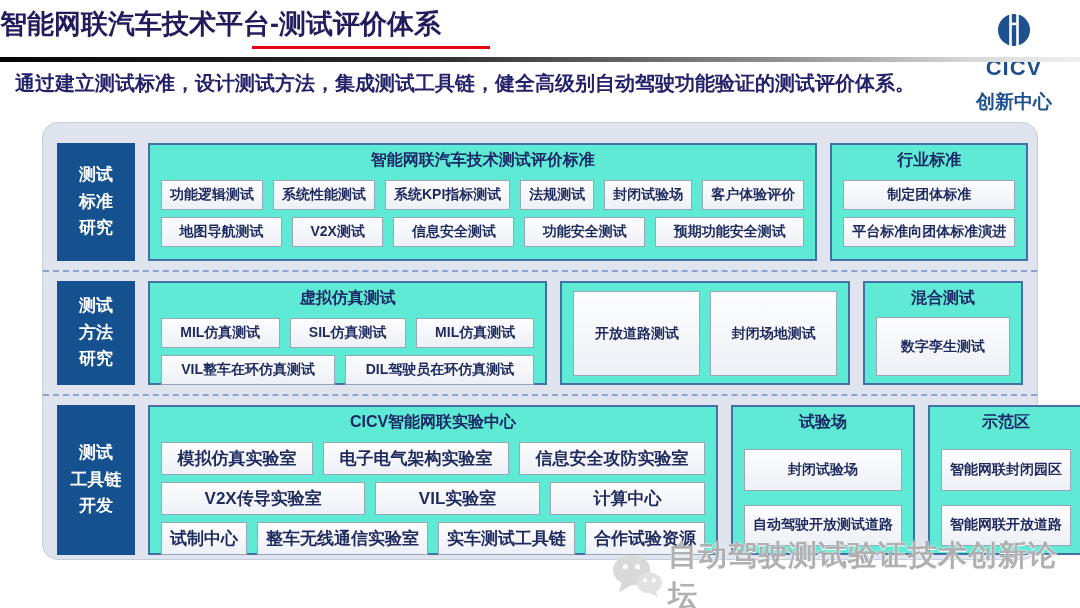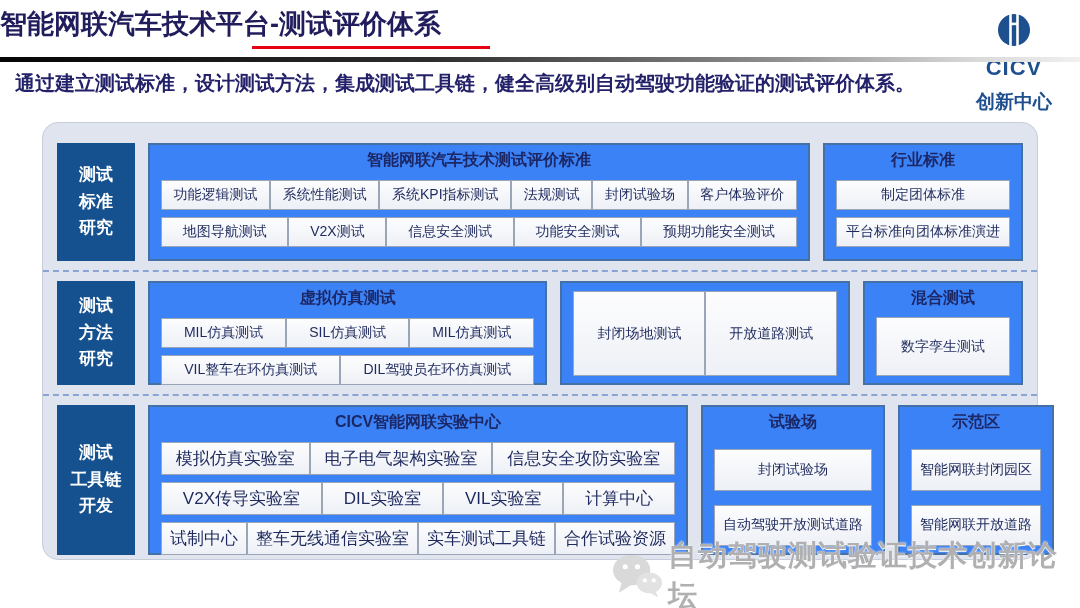--- a/index.html
+++ b/index.html
@@ -19,23 +19,23 @@
   .intro{position:absolute;left:15px;top:70px;margin:0;font-size:20px;font-weight:bold;color:#232169;}
 
   
   .panel{position:absolute;left:42px;top:122px;width:996px;height:438px;box-sizing:border-box;
     background:#dfe4ee;border:1px solid #c6cdda;border-radius:16px;padding:20px 14px 8px;}
   .divider{border-top:2px dashed #8aa5d3;margin:9px -14px;}
   .row{display:flex;gap:13px;}
   .row0{height:118px}.row1{height:104px}.row2{height:150px}
   .rlabel{width:78px;flex:none;background:#15518f;color:#fff;display:flex;flex-direction:column;
     justify-content:center;align-items:center;font-weight:bold;font-size:17px;line-height:1.55;}
-  .box{border:2px solid #4470a6;background:#3b82f6;padding:2px 11px 7px;display:flex;flex-direction:column;box-sizing:border-box;}
+  .box{border:2px solid #4470a6;background:#5eead4;padding:2px 11px 7px;display:flex;flex-direction:column;box-sizing:border-box;}
   .btitle{text-align:center;font-weight:bold;font-size:16px;color:#1c2766;padding:3px 0 2px;}
-  .line{display:flex;margin-top:7px;}
+  .line{display:flex;gap:10px;margin-top:7px;font-weight:bold;}
   .item{flex:1 1 auto;display:flex;align-items:center;justify-content:center;border:1px solid #9aa5b7;
     background:linear-gradient(180deg,#fdfdfe,#edf0f6);color:#1e2a5e;font-size:14px;padding:4px 8px;
     text-align:center;white-space:nowrap;box-sizing:border-box;min-height:30px;}
   
   .row0 .b0{flex:3.65}.row0 .b1{flex:1}
   .row1 .b0{flex:2.79}.row1 .b1{flex:1.97}.row1 .b2{flex:1}
   .row2 .b0{flex:3.0}.row2 .b1{flex:1.19}.row2 .b2{flex:1}
   
   .row1 .b1 .line,.row1 .b2 .line{flex:1;margin-top:6px;}
   
@@ -119,22 +119,22 @@
             <div class="item">SIL仿真测试</div>
             <div class="item">MIL仿真测试</div>
           </div>
           <div class="line">
             <div class="item">VIL整车在环仿真测试</div>
             <div class="item">DIL驾驶员在环仿真测试</div>
           </div>
         </div>
         <div class="box b1">
           <div class="line">
+            <div class="item">开放道路测试</div>
             <div class="item">封闭场地测试</div>
-            <div class="item">开放道路测试</div>
           </div>
         </div>
         <div class="box b2">
           <div class="btitle">混合测试</div>
           <div class="line">
             <div class="item">数字孪生测试</div>
           </div>
         </div>
       </div>
       <div class="divider"></div>
@@ -146,21 +146,20 @@
         </div>
         <div class="box b0">
           <div class="btitle">CICV智能网联实验中心</div>
           <div class="line">
             <div class="item">模拟仿真实验室</div>
             <div class="item">电子电气架构实验室</div>
             <div class="item">信息安全攻防实验室</div>
           </div>
           <div class="line">
             <div class="item">V2X传导实验室</div>
-            <div class="item">DIL实验室</div>
             <div class="item">VIL实验室</div>
             <div class="item">计算中心</div>
           </div>
           <div class="line">
             <div class="item">试制中心</div>
             <div class="item">整车无线通信实验室</div>
             <div class="item">实车测试工具链</div>
             <div class="item">合作试验资源</div>
           </div>
         </div>

